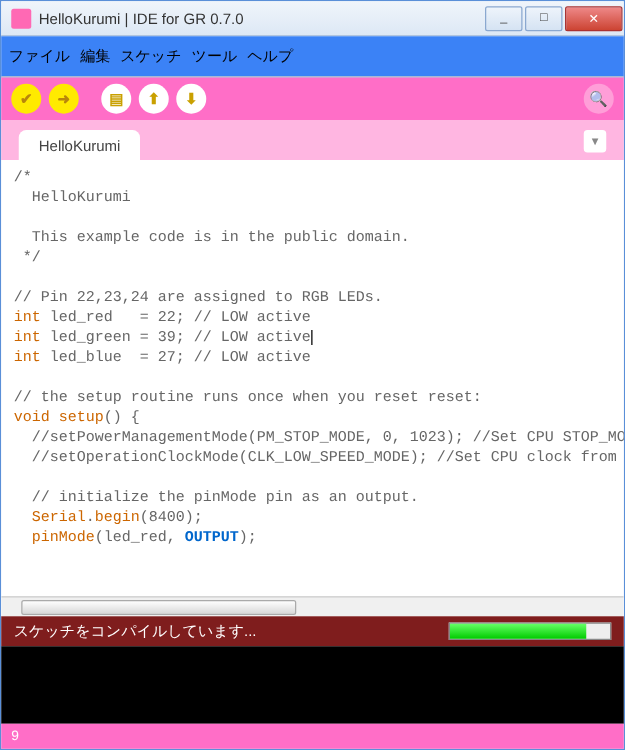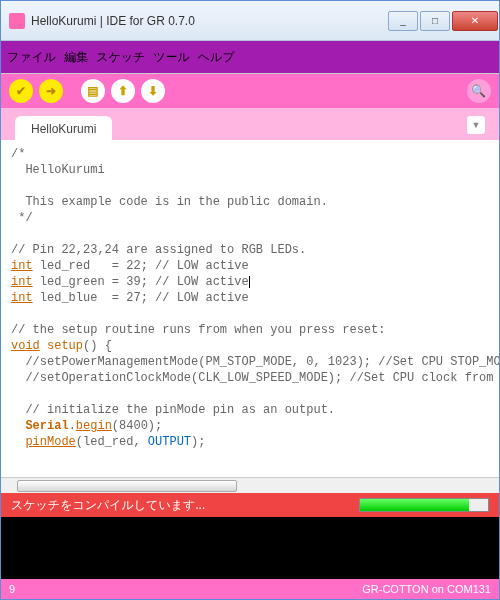--- a/index.html
+++ b/index.html
@@ -1,43 +1,43 @@
 <!DOCTYPE html>
 <html><head>
 <meta charset="utf-8">
 <style>
 * { box-sizing: border-box; margin: 0; padding: 0; }
 body { font-family: "MS Gothic", "Meiryo", sans-serif; font-size: 12px; background: #fff; width: 500px; height: 600px; overflow: hidden; }
 .window { width: 500px; height: 600px; border: 1px solid #5a8fd8; display: flex; flex-direction: column; }
-.titlebar { height: 40px; background: linear-gradient(#f0f5fb, #dde8f5); display: flex; align-items: center; padding-left: 8px; border-bottom: 1px solid #b0c4de; }
+.titlebar { height: 28px; background: linear-gradient(#f0f5fb, #dde8f5); display: flex; align-items: center; padding-left: 8px; border-bottom: 1px solid #b0c4de; }
 .titlebar-icon { width: 16px; height: 16px; background: #ff69b4; border-radius: 2px; margin-right: 6px; }
 .title-text { flex: 1; font-size: 12px; color: #333; }
 .wbtns { display: flex; }
 .wbtn { width: 30px; height: 20px; margin: 0 1px; border: 1px solid #8aa8d0; background: linear-gradient(#eef4fb,#d5e3f3); border-radius: 2px; display: flex; align-items: center; justify-content: center; font-size: 10px; color: #444; }
 .wbtn.close { width: 46px; background: linear-gradient(#e88,#c43); color: #fff; border-color: #a33; }
-.menubar { height: 22px; background: #a21caf; display: flex; align-items: center; padding: 16px 6px; gap: 8px; border-bottom: 1px solid #ccc; font-size: 12px; }
+.menubar { height: 22px; background: #3b82f6; display: flex; align-items: center; padding: 16px 6px; gap: 8px; border-bottom: 1px solid #ccc; font-size: 12px; }
 .menubar span { cursor: default; }
 .toolbar { height: 34px; background: #ff6ec7; display: flex; align-items: center; padding: 0 8px; gap: 6px; }
 .tbtn { width: 24px; height: 24px; border-radius: 12px; background: #ffea00; display: flex; align-items: center; justify-content: center; color: #b8860b; font-weight: bold; font-size: 12px; }
 .tbtn.white { background: #fff; color: #c9a000; }
 .tbtn.pink { background: #ff9ed8; color: #fff; }
 .tspace { flex: 1; }
 .tabbar { height: 32px; background: #ffb6e1; display: flex; align-items: flex-end; padding: 0 14px; }
 .tab { background: #fff; padding: 6px 16px 4px; border-radius: 6px 6px 0 0; font-size: 12px; color: #444; }
 .tabdrop { margin-left: auto; width: 18px; height: 18px; background: #fff; border-radius: 3px; display: flex; align-items: center; justify-content: center; font-size: 9px; color: #888; margin-bottom: 6px; }
 .editor { flex: 1; background: #fff; overflow: hidden; display: flex; flex-direction: column; }
 .code { flex: 1; padding: 6px 10px; font-family: "Courier New", monospace; font-size: 12px; line-height: 16px; color: #666; white-space: pre; overflow: hidden; }
-.kw { color: #cc6600; text-decoration: underline; }
+.kw { color: #cc6600; }
 .fn { color: #cc6600; font-weight: normal; }
-.ser { color: #cc6600; font-weight: bold; }
-.ct { color: #0066cc; }
+.ser { color: #cc6600; }
+.ct { color: #0066cc; font-weight: bold; }
 .caret::after { content: ""; display: inline-block; width: 1px; height: 12px; background: #000; vertical-align: middle; }
 .hscroll { height: 16px; background: #f0f0f0; border-top: 1px solid #ccc; position: relative; }
 .hscroll-thumb { position: absolute; left: 16px; top: 2px; height: 12px; width: 220px; background: linear-gradient(#fefefe,#d8d8d8); border: 1px solid #aaa; border-radius: 2px; }
-.status { height: 24px; background: #ef4444; display: flex; align-items: center; padding: 0 10px; }
+.status { height: 24px; background: #7f1d1d; display: flex; align-items: center; padding: 0 10px; }
 .status-text { color: #fff; font-size: 12px; flex: 1; }
 .progress { width: 130px; height: 14px; border: 1px solid #888; background: #eee; position: relative; }
 .progress-fill { position: absolute; left: 0; top: 0; bottom: 0; width: 85%; background: linear-gradient(#6f6,#0c0); }
 .console { height: 62px; background: #000; }
 .footer { height: 20px; background: #ff6ec7; display: flex; align-items: center; padding: 0 8px; color: #fff; font-size: 11px; }
 .footer .right { margin-left: auto; }
 </style>
 </head>
 <body>
 
@@ -82,21 +82,21 @@
 <span>  HelloKurumi</span>
 <span></span>
 <span>  This example code is in the public domain.</span>
 <span> */</span>
 <span></span>
 <span>// Pin 22,23,24 are assigned to RGB LEDs.</span>
 <span class="kw">int</span><span> led_red   = 22; // LOW active</span>
 <span class="kw">int</span><span> led_green = 39; // LOW active</span><span class="caret"></span>
 <span class="kw">int</span><span> led_blue  = 27; // LOW active</span>
 <span></span>
-<span>// the setup routine runs from when you press reset:</span>
+<span>// the setup routine runs once when you reset reset:</span>
 <span class="kw">void</span><span> </span><span class="fn">setup</span><span>() {</span>
 <span>  //setPowerManagementMode(PM_STOP_MODE, 0, 1023); //Set CPU STOP_MODE in del</span>
 <span>  //setOperationClockMode(CLK_LOW_SPEED_MODE); //Set CPU clock from 32MHz to </span>
 <span></span>
 <span>  // initialize the pinMode pin as an output.</span>
 <span>  </span><span class="ser">Serial</span><span>.</span><span class="kw">begin</span><span>(8400);</span>
 <span>  </span><span class="kw">pinMode</span><span>(led_red, </span><span class="ct">OUTPUT</span><span>);</span></div>
     <div class="hscroll">
       <div class="hscroll-thumb"></div>
     </div>
@@ -106,16 +106,15 @@
     <div class="status-text">スケッチをコンパイルしています...</div>
     <div class="progress">
       <div class="progress-fill"></div>
     </div>
   </div>
 
   <div class="console"></div>
 
   <div class="footer">
     <span>9</span>
-    <span class="right">GR-COTTON on COM131</span>
   </div>
 
 </div>
 
 </body></html>

